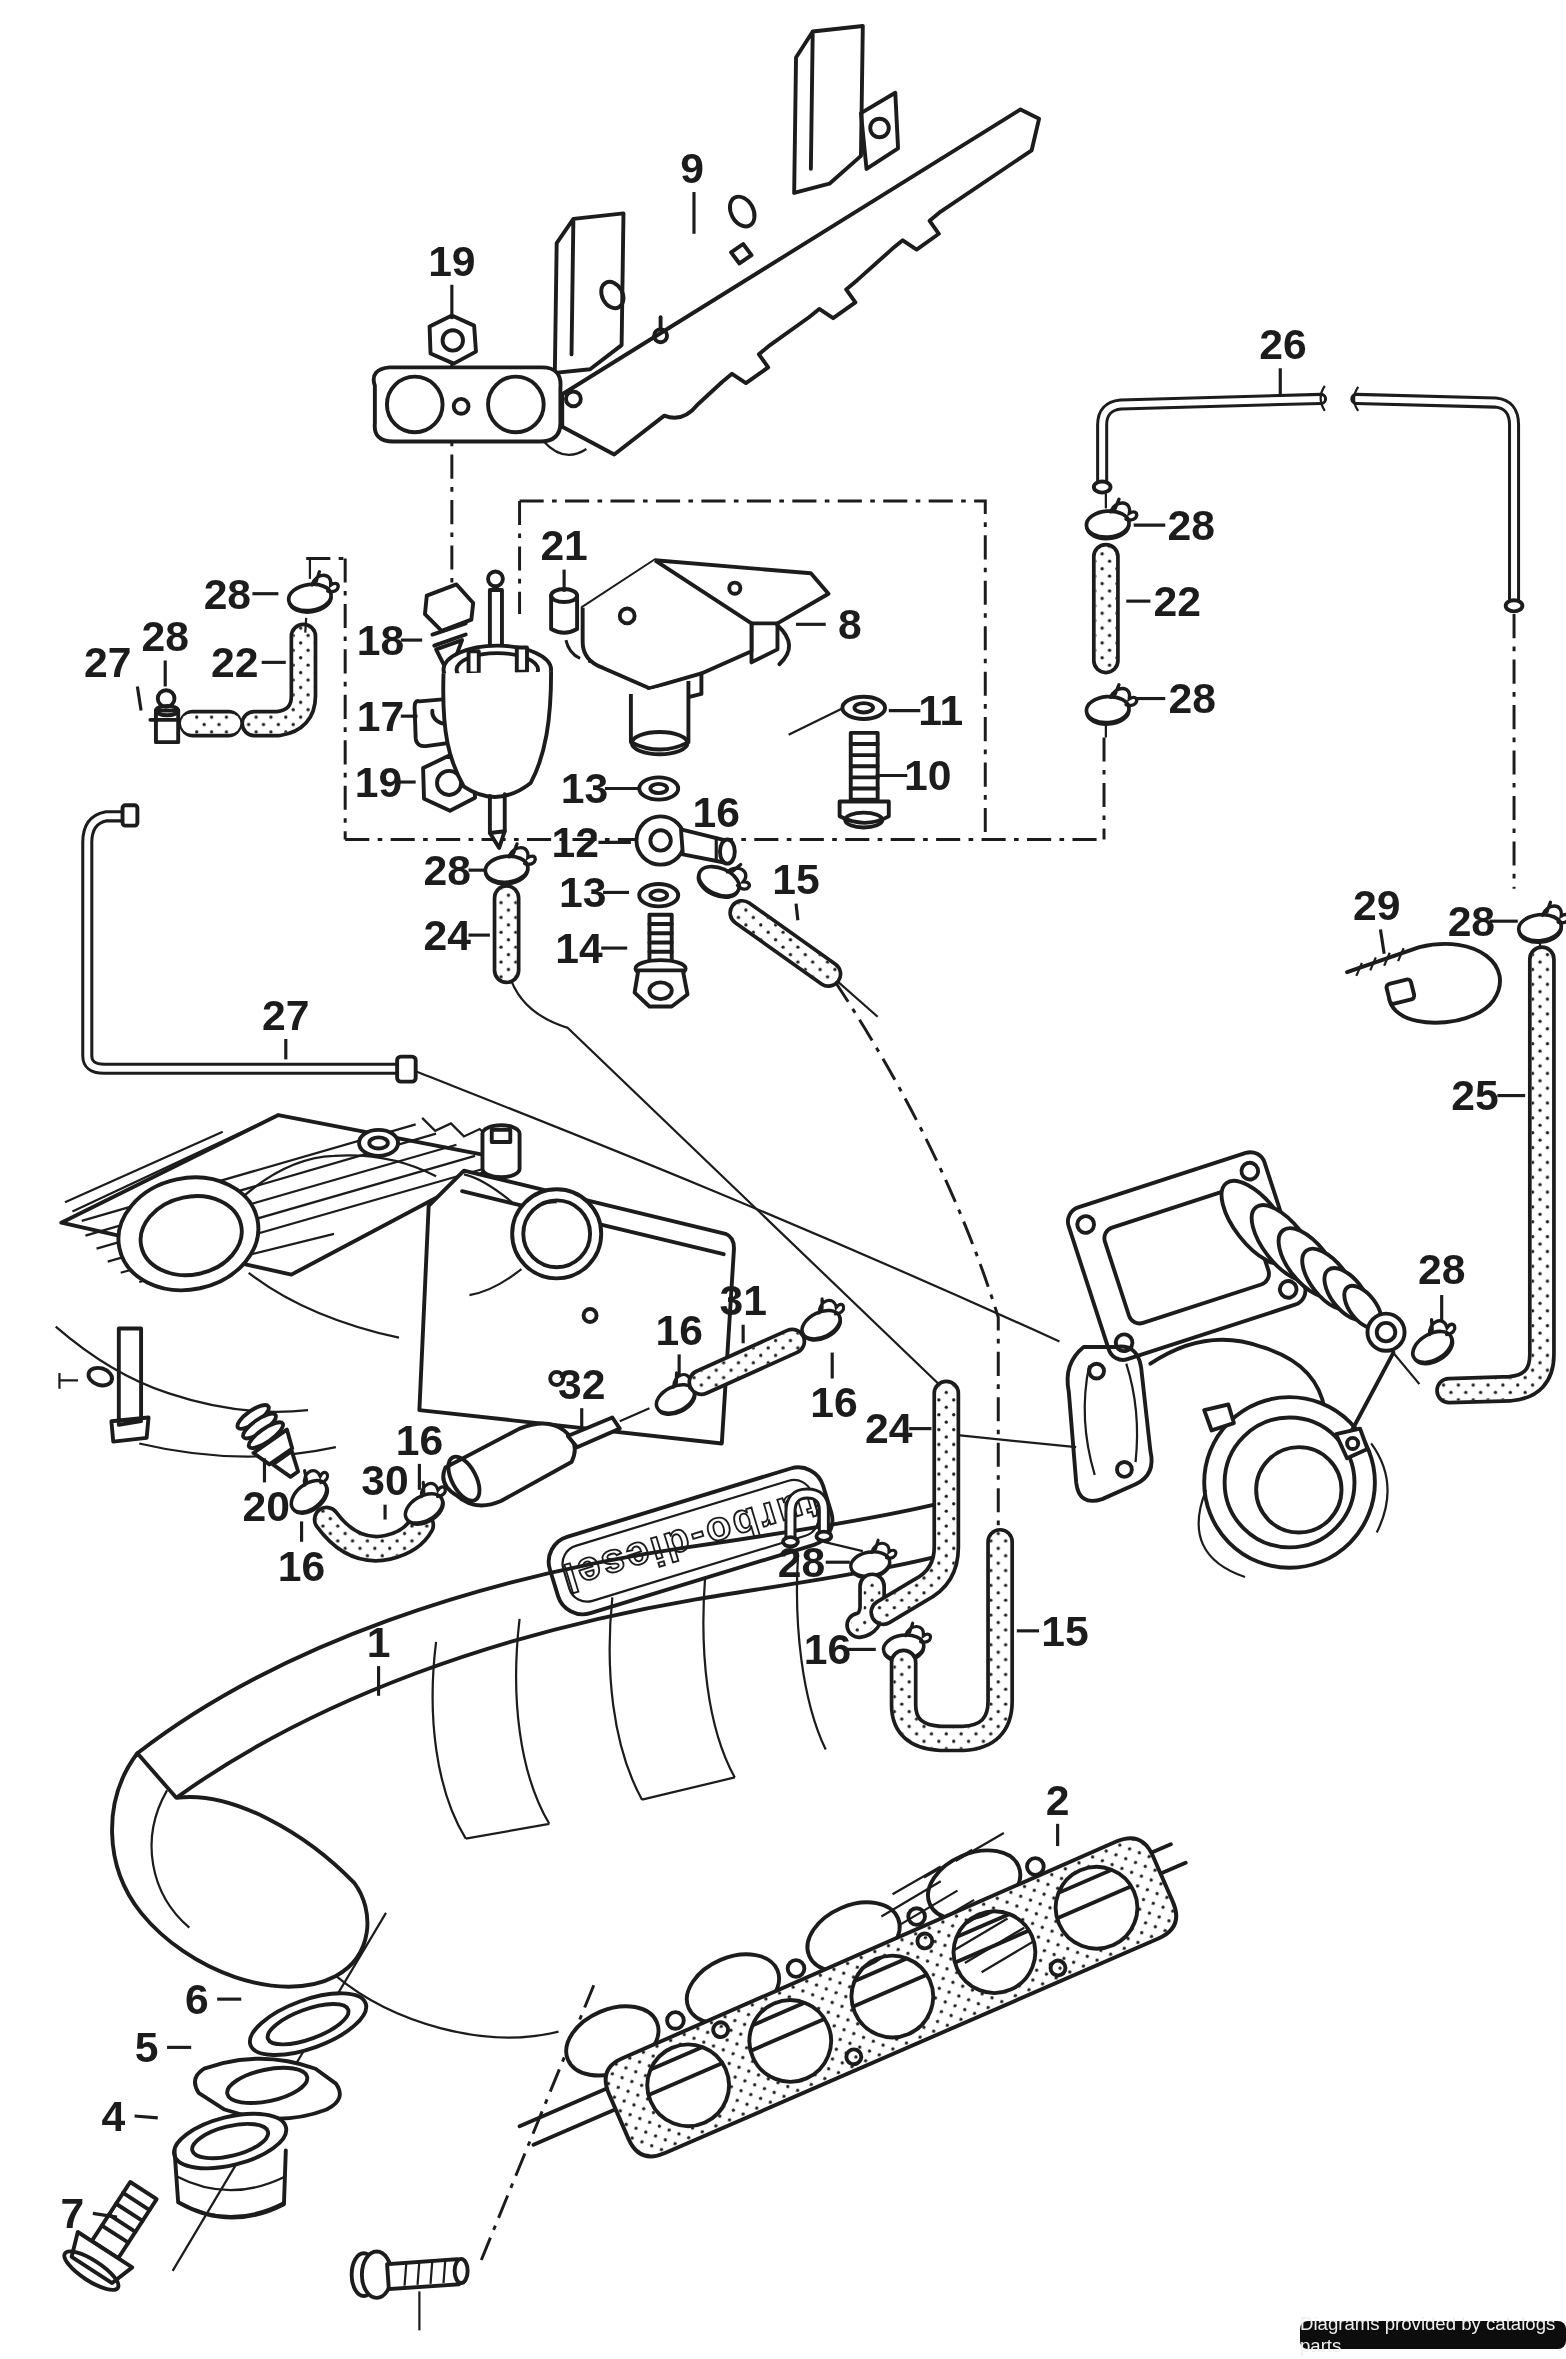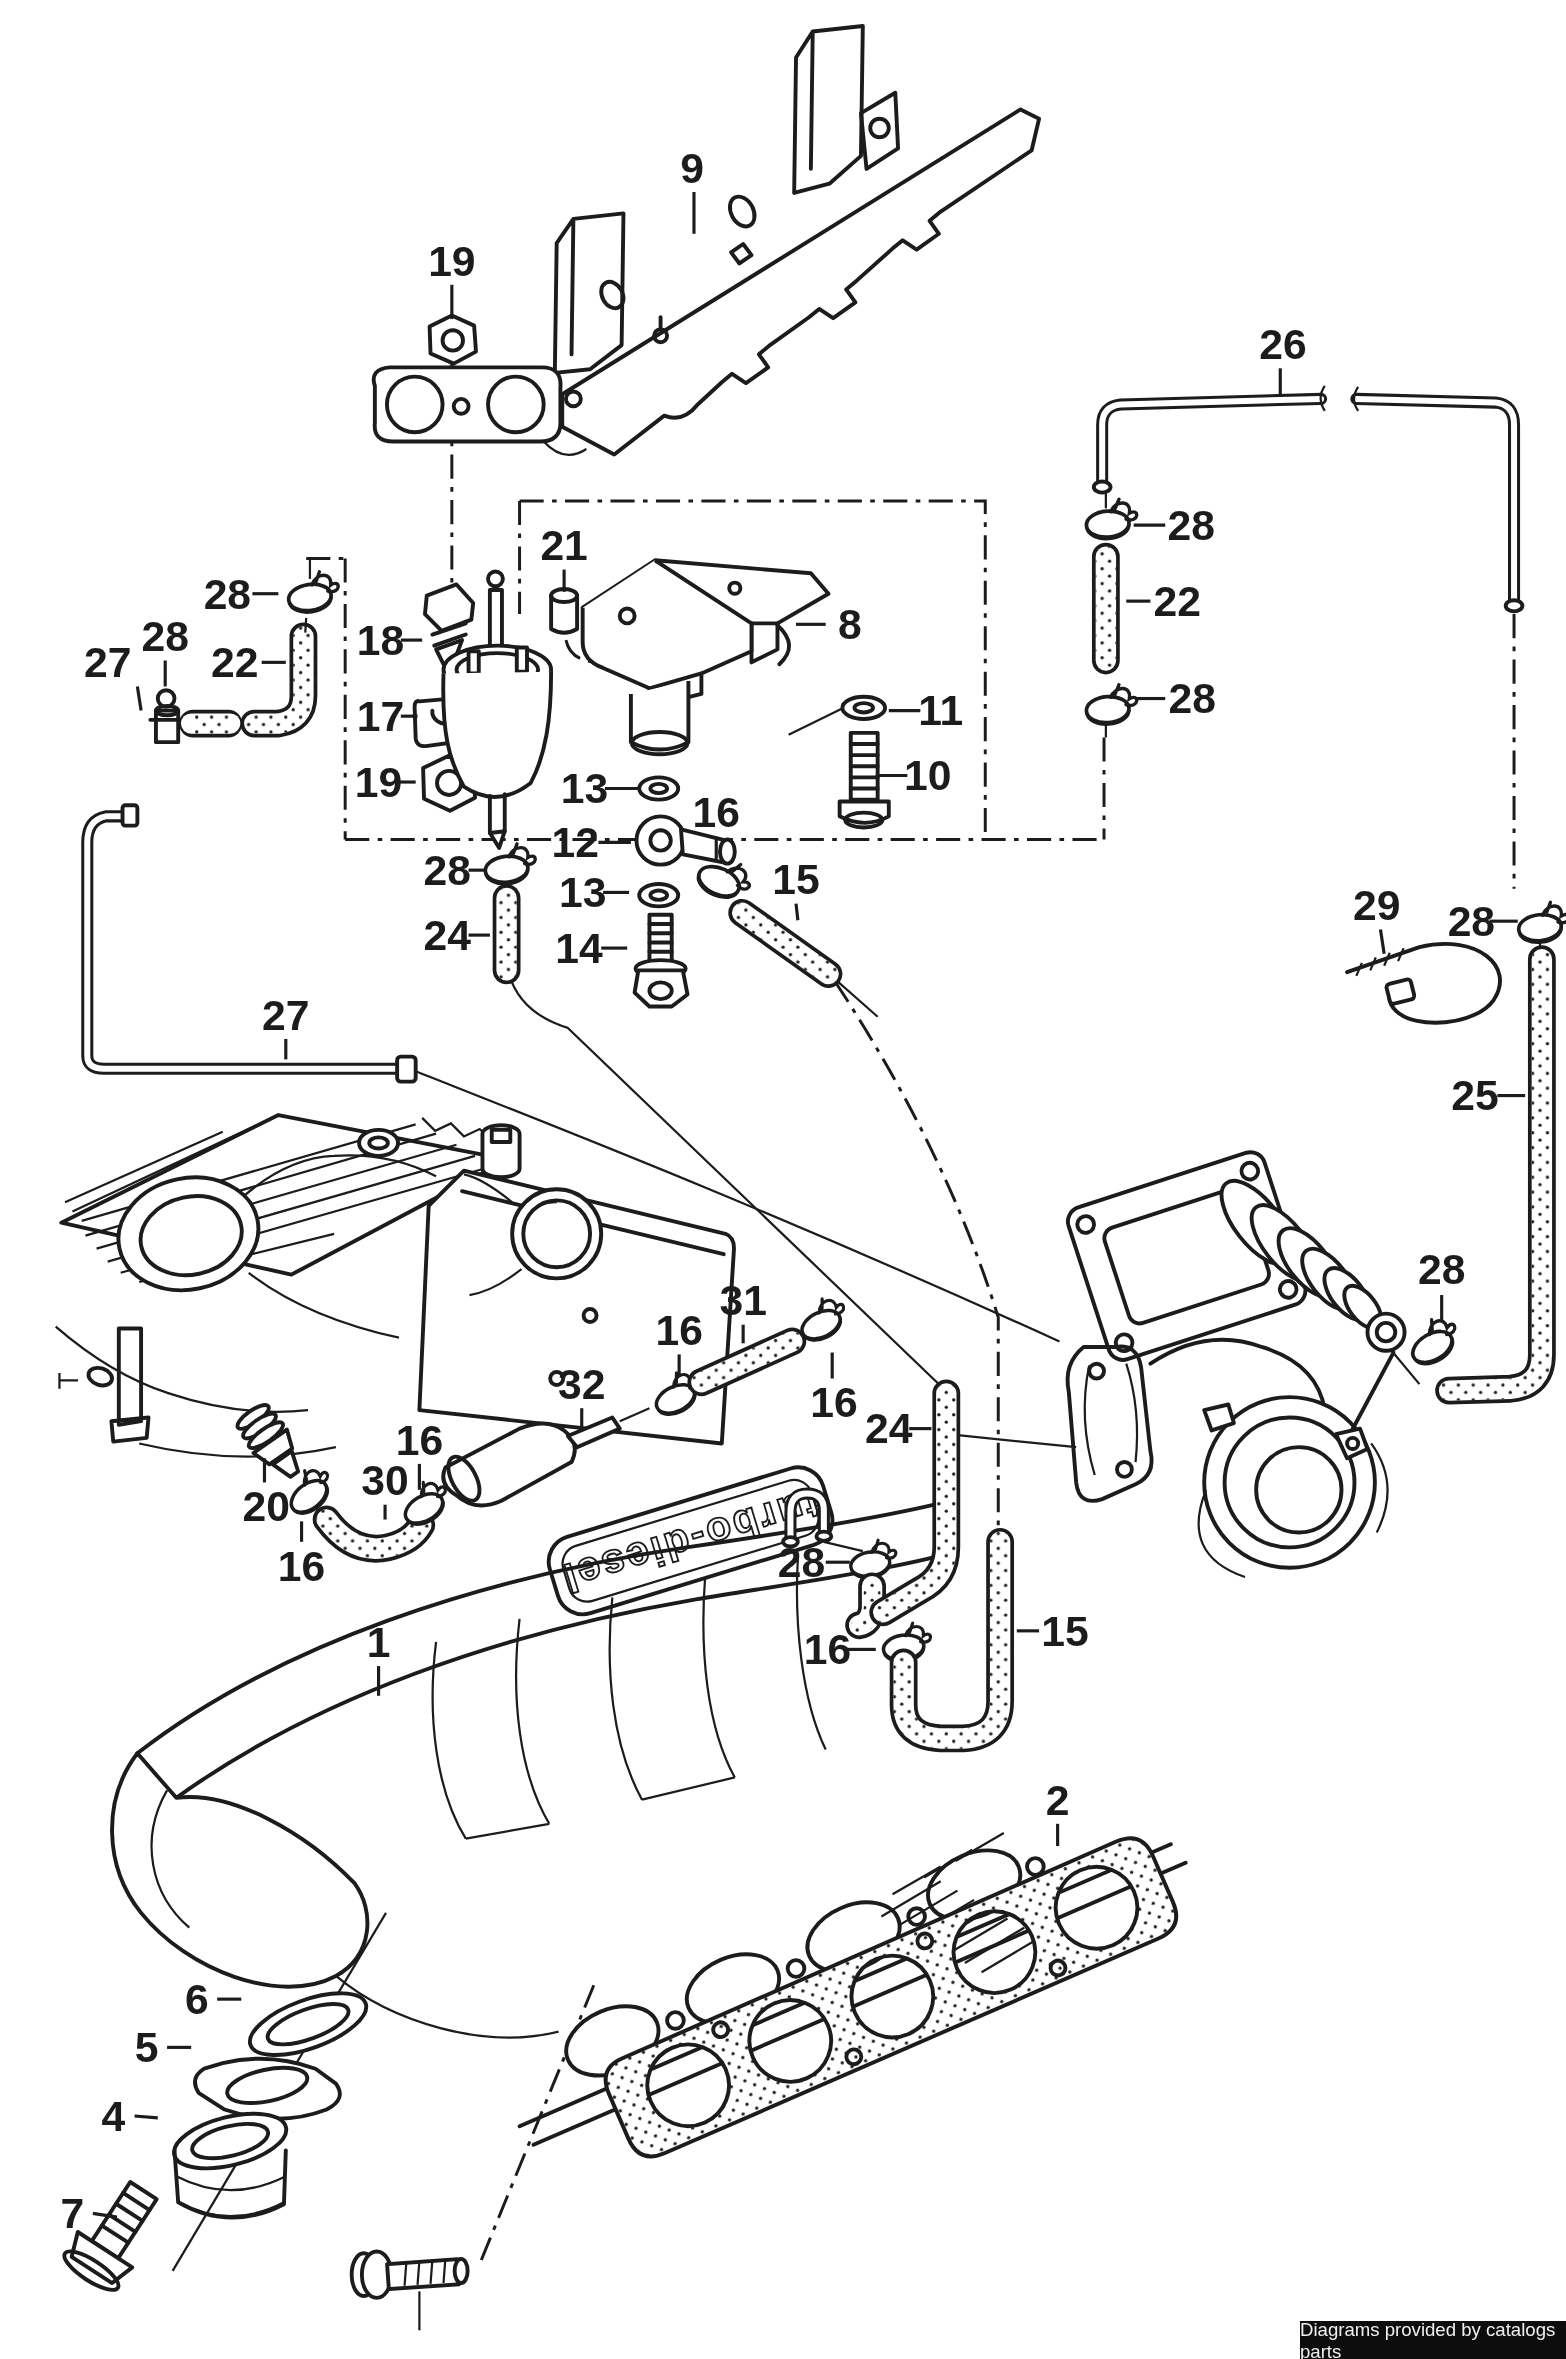--- a/index.html
+++ b/index.html
@@ -512,15 +512,15 @@
         <text x="212" y="2171" text-anchor="middle" class="callout-text">6</text>
         <line x1="180" y1="2207" x2="206" y2="2207" class="callout-line"></line>
         <text x="158" y="2223" text-anchor="middle" class="callout-text">5</text>
         <line x1="145" y1="2281" x2="170" y2="2283" class="callout-line"></line>
         <text x="122" y="2297" text-anchor="middle" class="callout-text">4</text>
         <line x1="100" y1="2386" x2="126" y2="2390" class="callout-line"></line>
         <text x="78" y="2402" text-anchor="middle" class="callout-text">7</text>
       </g>
 </svg>
 
-<div id="caption" style="left: 1300px; top: 2321px; width: 266px; height: 39px; background: rgb(13, 13, 13); color: rgb(239, 239, 239);">Diagrams provided by catalogs parts</div>
+<div id="caption" style="left: 1300px; top: 2321px; width: 266px; height: 28px; background: rgb(13, 13, 13); color: rgb(239, 239, 239); border-radius: 8px;">Diagrams provided by catalogs parts</div>
 </div>
 
 
 </body></html>

